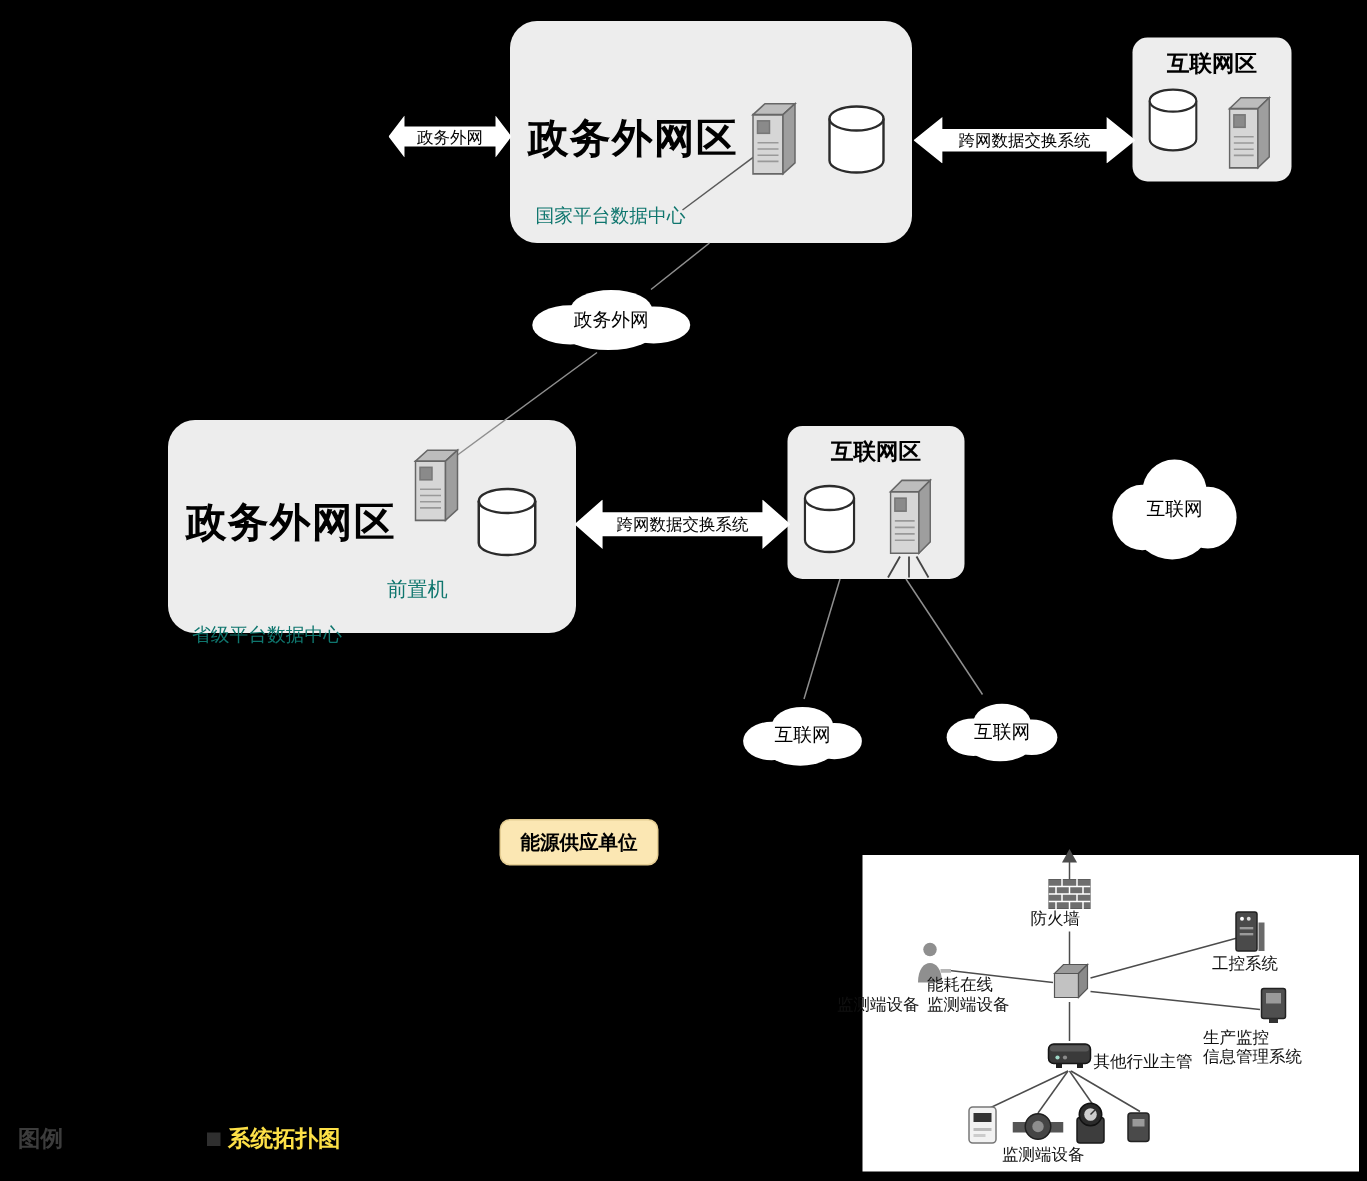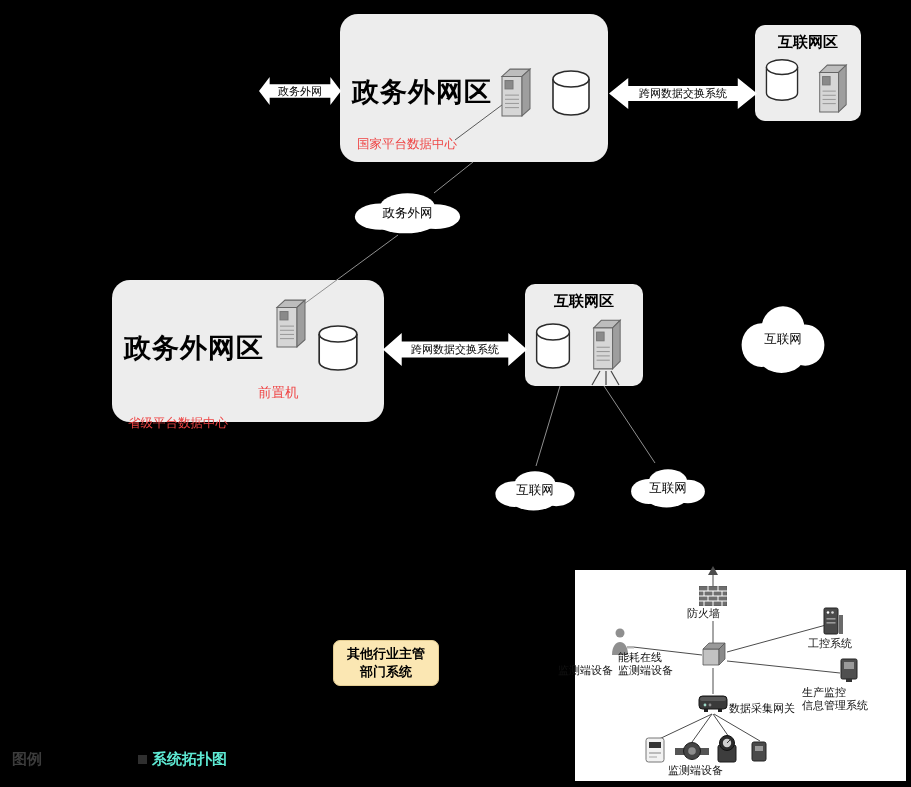--- a/index.html
+++ b/index.html
@@ -10,21 +10,21 @@
   .zone.small { border-radius:10px; }
   .panel { position:absolute; background:#ffffff; z-index:1; }
   .ybox { position:absolute; background:#fbe7b3; border:1px solid #e4cd93; border-radius:7px;
           display:flex; flex-direction:column; align-items:center; justify-content:center;
           color:#000; font-weight:700; text-align:center; z-index:3; }
   .arrow { position:absolute; background:#ffffff; color:#000; display:flex; align-items:center; justify-content:center;
            font-size:11px; z-index:3;
            clip-path:polygon(0 50%,13% 0,13% 26%,87% 26%,87% 0,100% 50%,87% 100%,87% 74%,13% 74%,13% 100%); }
   .title-xl { position:absolute; font-weight:700; color:#000; font-size:27px; letter-spacing:1px; z-index:3; }
   .title-md { position:absolute; font-weight:700; color:#000; font-size:15px; text-align:center; z-index:3; }
-  .caption { position:absolute; font-size:12.5px; color:#ef4444; z-index:3; }
+  .caption { position:absolute; font-size:12.5px; color:#0f766e; z-index:3; }
   .icon { position:absolute; z-index:3; }
   .cloud { position:absolute; z-index:3; }
   .cloud svg { position:absolute; left:0; top:0; width:100%; height:100%; }
   .cloud-label { position:absolute; left:0; top:0; right:0; bottom:0; display:flex; align-items:center; justify-content:center;
                  font-size:12.5px; color:#000; }
   .plabel { position:absolute; font-size:11px; color:#111; line-height:13px; z-index:3; }
   .center { text-align:left; } .right { }
   .footer-text { position:absolute; font-size:15px; font-weight:700; color:#3c3c3c; z-index:3; }
   .bullet { position:absolute; width:9px; height:9px; background:#2f2f2f; z-index:3; }
   svg.lines { position:absolute; left:0; top:0; z-index:2; }
@@ -211,25 +211,24 @@
       </svg>
     <span class="cloud-label">互联网</span>
   </div>
   <div class="cloud" style="left:627px;top:465px;width:82px;height:46px;">
     <svg viewBox="0 0 120 66" preserveAspectRatio="none">
         <use href="#sym-cloud"></use>
       </svg>
     <span class="cloud-label">互联网</span>
   </div>
 
-
-  <div class="ybox" style="left:333px;top:640px;width:106px;height:46px;font-size:13px;line-height:1.35;">
-    <span>其他行业主管</span>
-    <span>部门系统</span>
-  </div>
+  <div class="ybox" style="left:333px;top:546px;width:106px;height:31px;font-size:13px;">
+    <span>能源供应单位</span>
+  </div>
+
 
   <svg class="icon" style="left:699px;top:586px;width:28px;height:20px;" viewBox="0 0 28 20" preserveAspectRatio="none">
       <use href="#sym-firewall"></use>
     </svg>
   <div class="plabel center" style="left:687px;top:607px;width:44px;">防火墙</div>
 
   <svg class="icon" style="left:609px;top:626px;width:26px;height:30px;" viewBox="0 0 26 30" preserveAspectRatio="none">
       <use href="#sym-person"></use>
     </svg>
   <div class="plabel center" style="left:558px;top:664px;width:64px;">监测端设备</div>
@@ -251,33 +250,33 @@
       <use href="#sym-monitor"></use>
     </svg>
   <div class="plabel center" style="left:802px;top:686px;width:92px;">
     <div>生产监控</div>
     <div>信息管理系统</div>
   </div>
 
   <svg class="icon" style="left:697px;top:691px;width:32px;height:22px;" viewBox="0 0 32 22" preserveAspectRatio="none">
       <use href="#sym-gateway"></use>
     </svg>
-  <div class="plabel" style="left:729px;top:702px;width:80px;">数据采集网关</div>
+  <div class="plabel" style="left:729px;top:702px;width:80px;">其他行业主管</div>
 
   <svg class="icon" style="left:644px;top:736px;width:22px;height:28px;" viewBox="0 0 22 28" preserveAspectRatio="none">
       <use href="#sym-meter-a"></use>
     </svg>
   <svg class="icon" style="left:675px;top:741px;width:34px;height:20px;" viewBox="0 0 34 20" preserveAspectRatio="none">
       <use href="#sym-meter-b"></use>
     </svg>
   <svg class="icon" style="left:715px;top:734px;width:24px;height:30px;" viewBox="0 0 24 30" preserveAspectRatio="none">
       <use href="#sym-meter-c"></use>
     </svg>
   <svg class="icon" style="left:750px;top:739px;width:18px;height:24px;" viewBox="0 0 18 24" preserveAspectRatio="none">
       <use href="#sym-meter-d"></use>
     </svg>
   <div class="plabel center" style="left:668px;top:764px;width:92px;">监测端设备</div>
 
   <div class="footer-text" style="left:12px;top:750px;">图例</div>
   <div class="bullet" style="left:138px;top:755px;"></div>
-  <div class="footer-text" style="left:152px;top:750px;color:#5eead4;">系统拓扑图</div>
+  <div class="footer-text" style="left:152px;top:750px;color:#fde047;">系统拓扑图</div>
 
 </div>
 
 </body></html>

